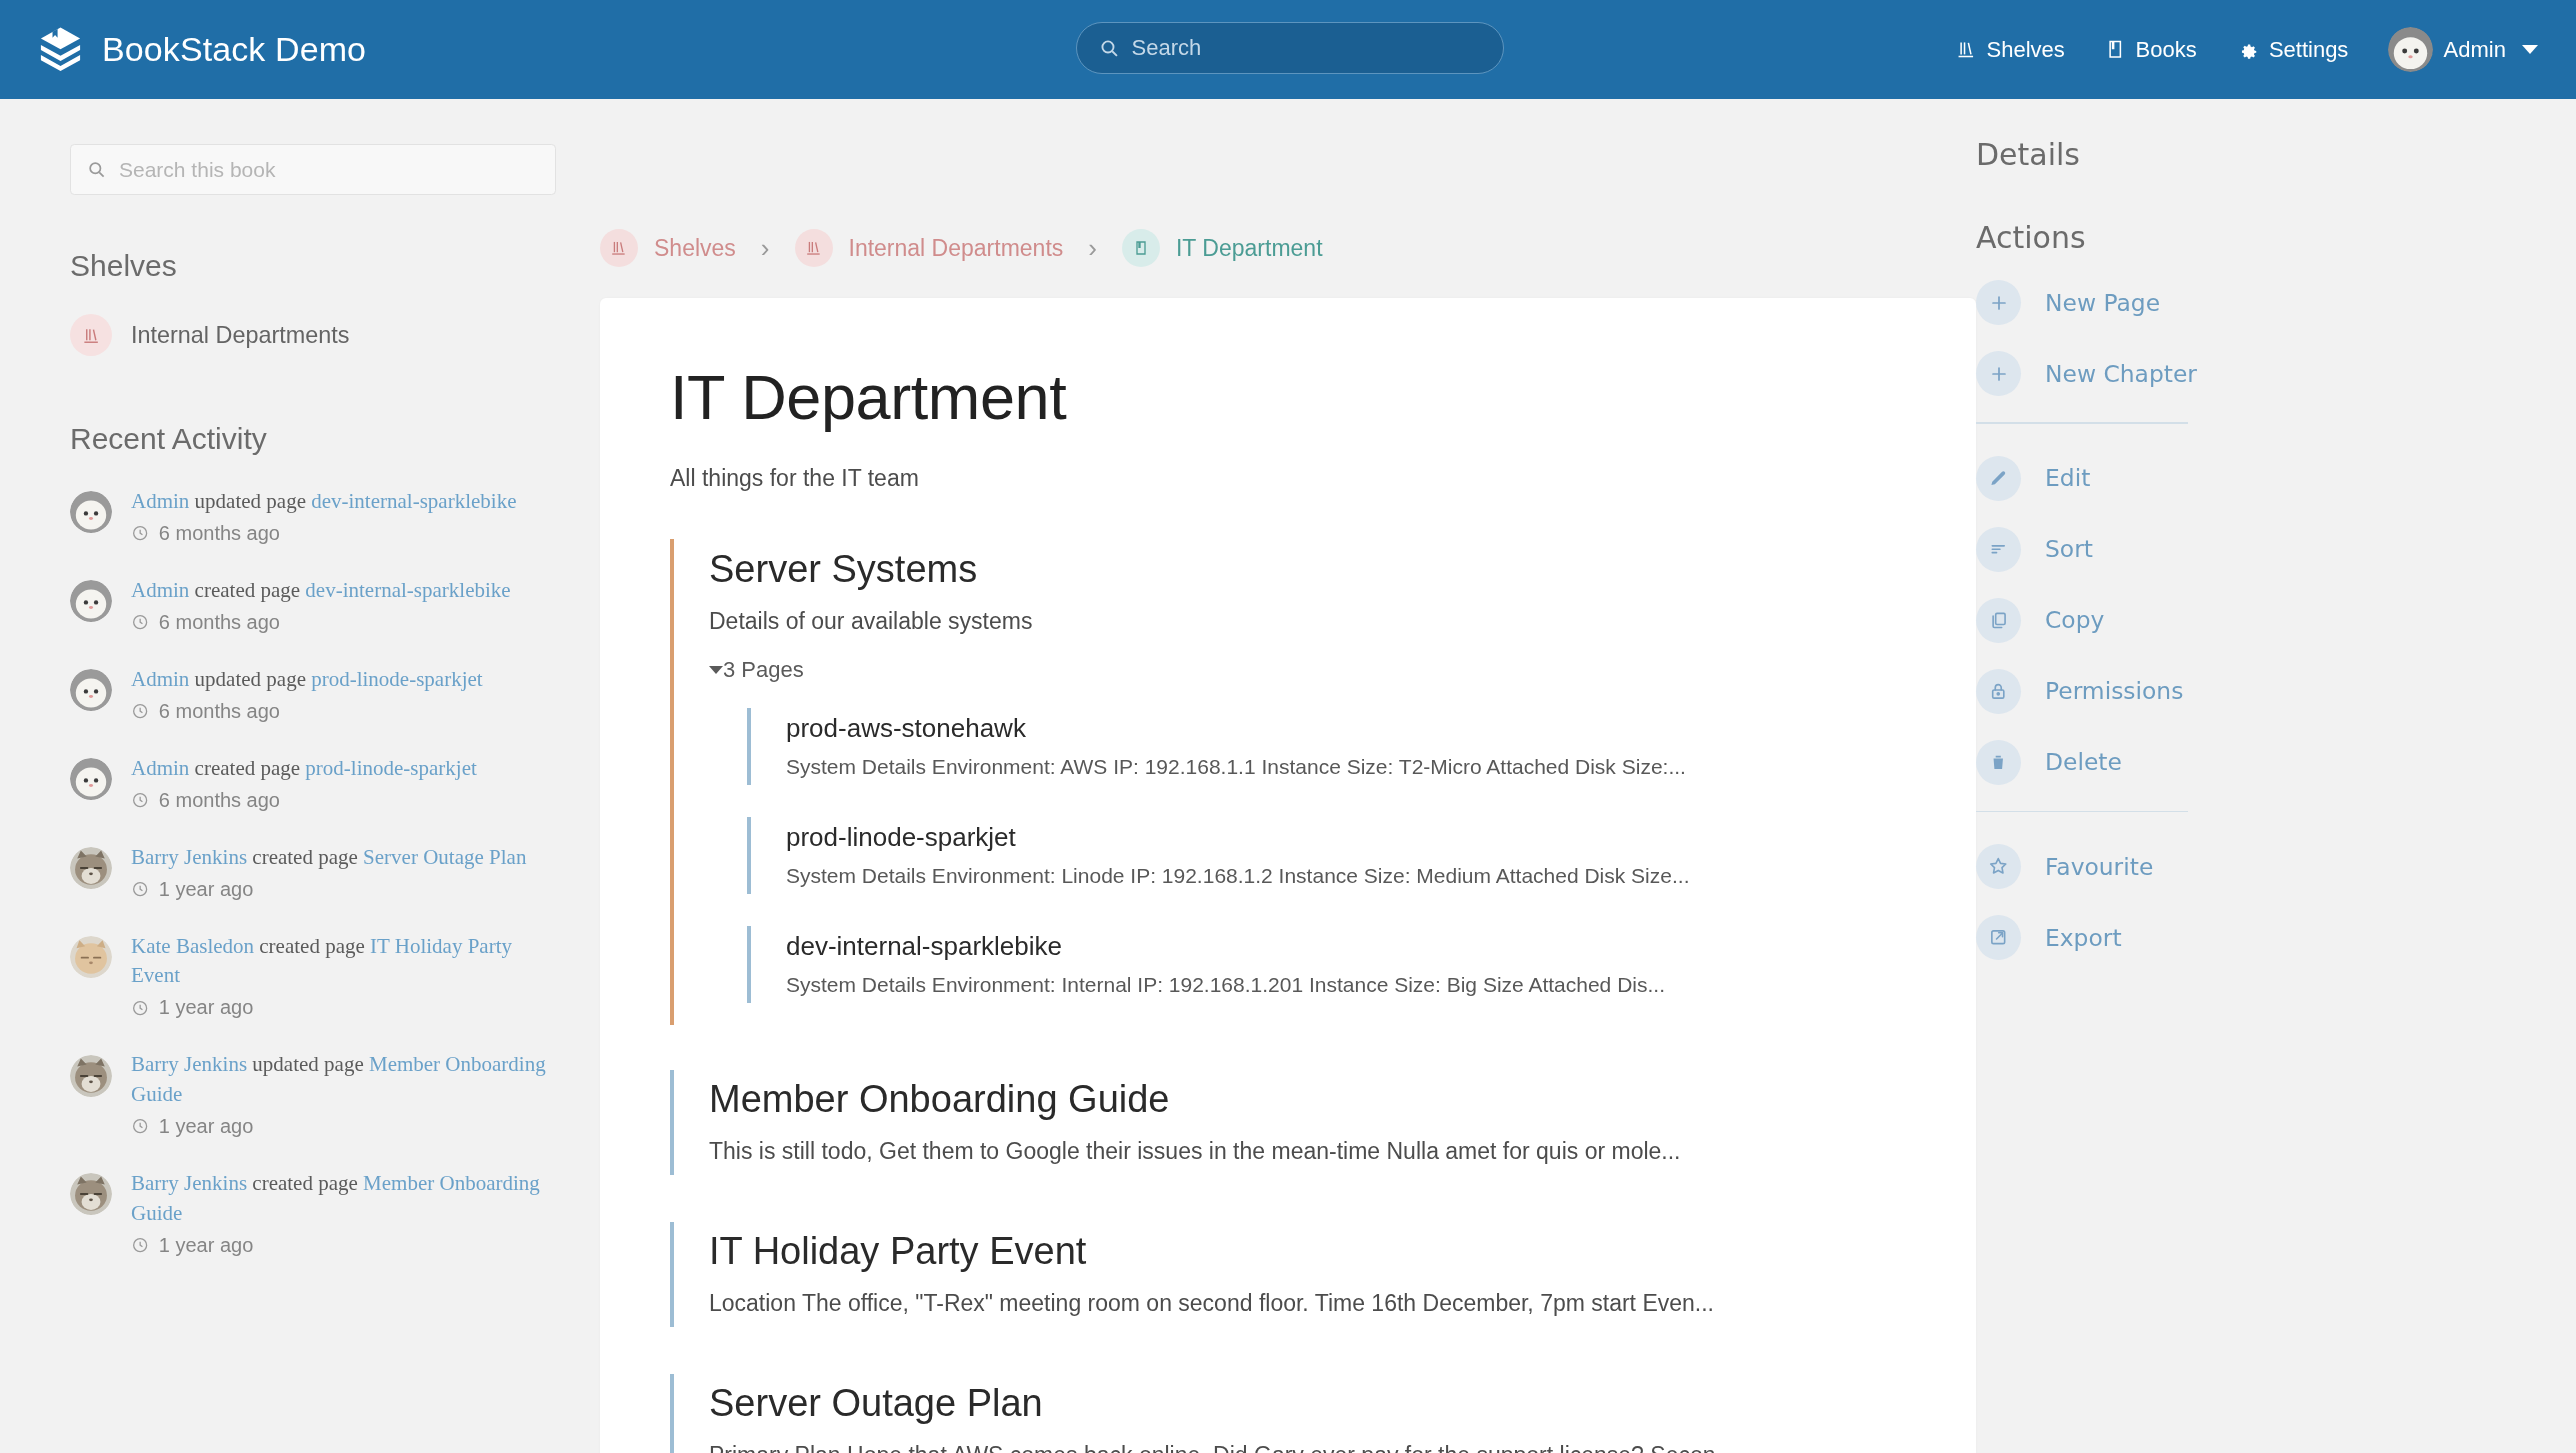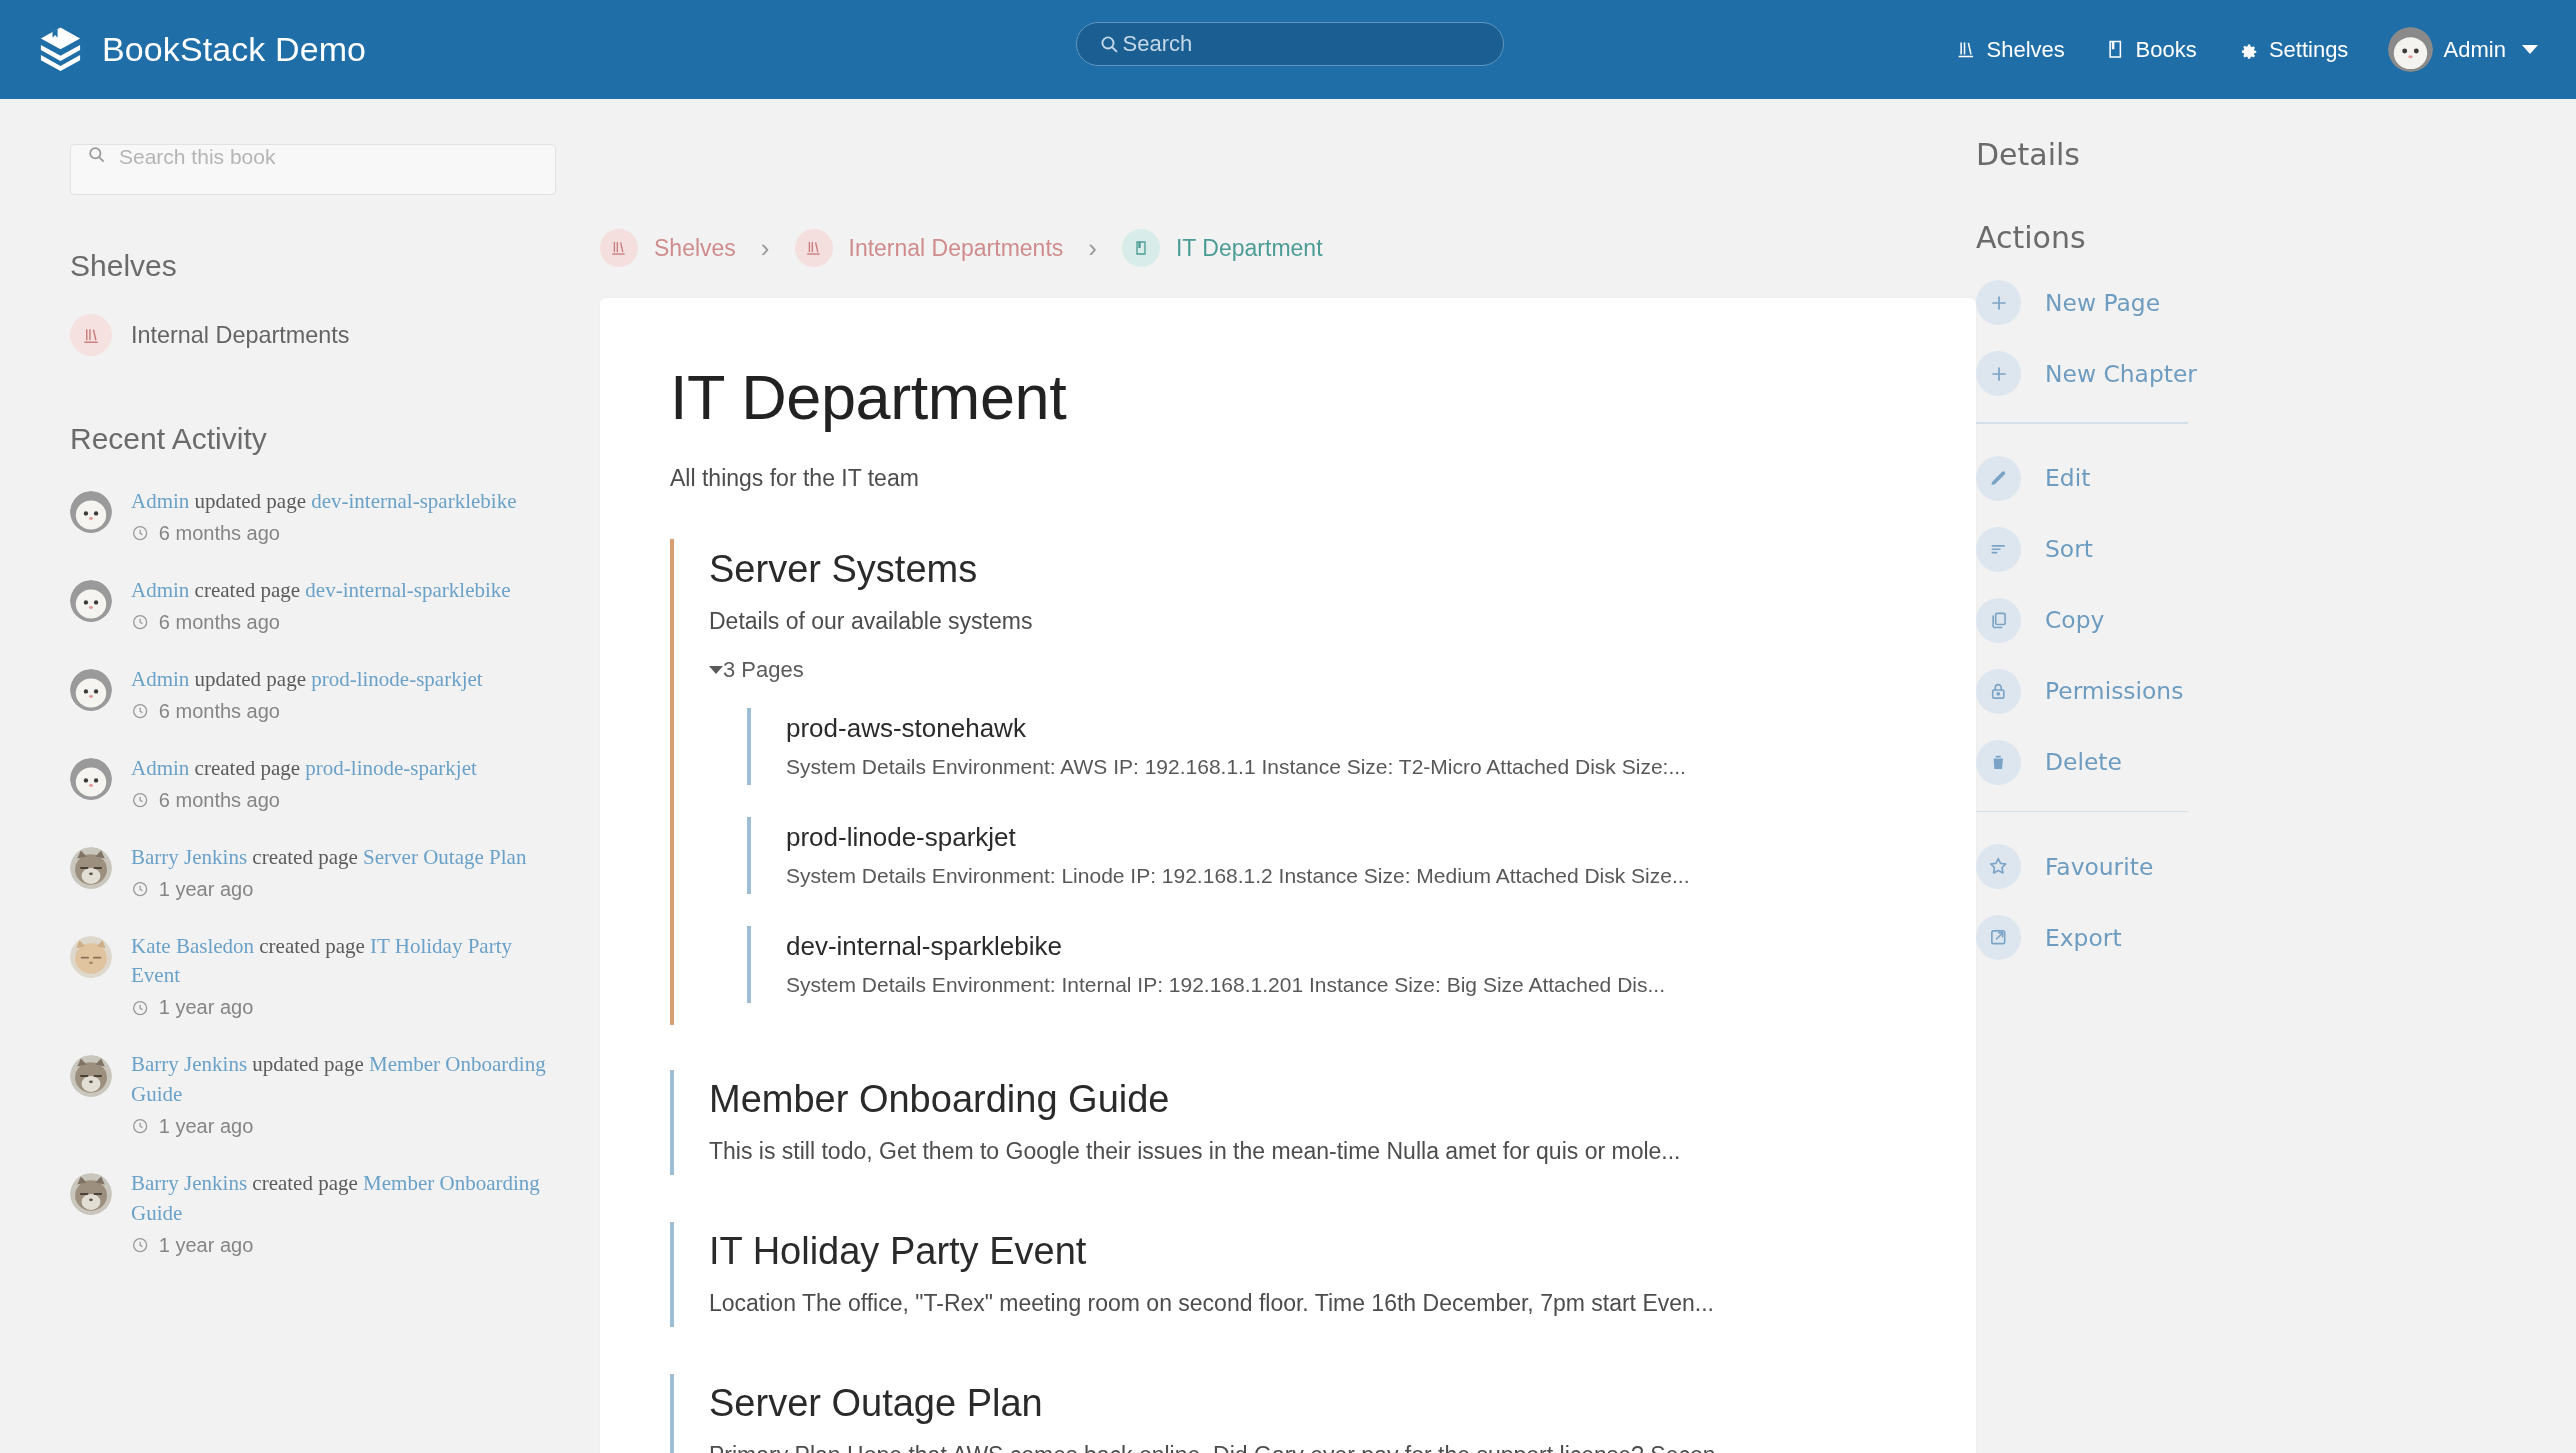--- a/index.html
+++ b/index.html
@@ -26,28 +26,28 @@
     font-size: 34px;
     font-weight: 400;
     letter-spacing: 0.1px;
     white-space: nowrap;
   }
   .header-search {
     position: absolute;
     left: 1076px;
     top: 22px;
     width: 428px;
-    height: 44px;
+    height: 52px;
     background: #1b5f92;
     border: 1.5px solid #5d95bf;
     border-radius: 27px;
     display: flex;
     align-items: center;
     padding: 0 22px;
-    gap: 3px;
+    gap: 12px;
   }
   .header-search .ph {
     color: #c4d8e8;
     font-size: 22px;
   }
   .header-nav {
     position: absolute;
     right: 38px;
     display: flex;
     align-items: center;
@@ -78,21 +78,21 @@
   .col-left  { width: 600px; padding: 45px 44px 0 70px; }
   .col-mid   { width: 1376px; padding-top: 0; }
   .col-right { width: 600px; padding: 38px 59px 0 0; }
 
   
   .book-search {
     height: 51px;
     background: #f8f8f8;
     border: 1.5px solid #e2e2e2;
     border-radius: 4.4px;
-    display: flex; align-items: flex-start;
+    display: flex; align-items: center;
     gap: 13px; padding: 0 16px;
     margin-bottom: 54px;
   }
   .book-search .ph { color: #b5b5b5; font-size: 21px; }
   .side-head {
     font-size: 30px; color: #6b6b6b; font-weight: 400;
     margin-bottom: 31px;
   }
   .shelf-row { display: flex; align-items: center; gap: 19px; margin-bottom: 66px; }
   .shelf-chip {

